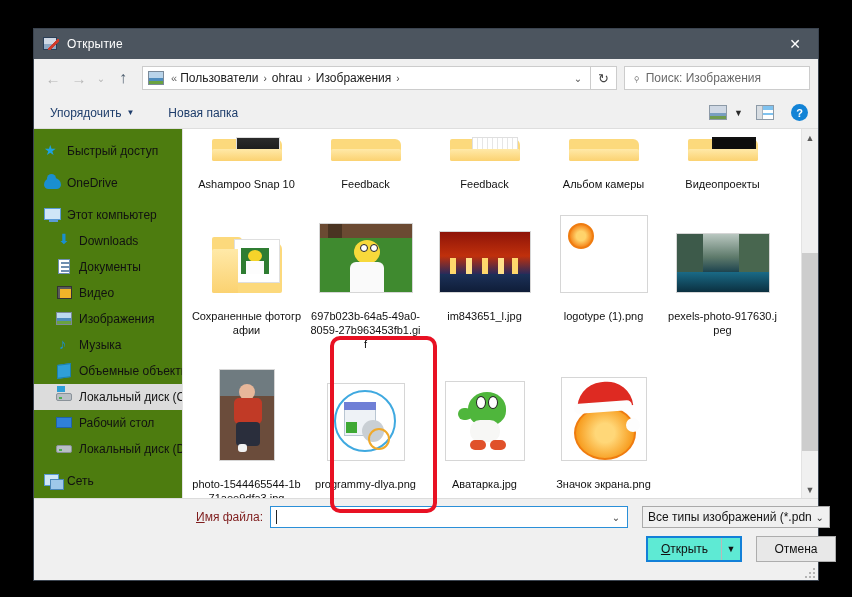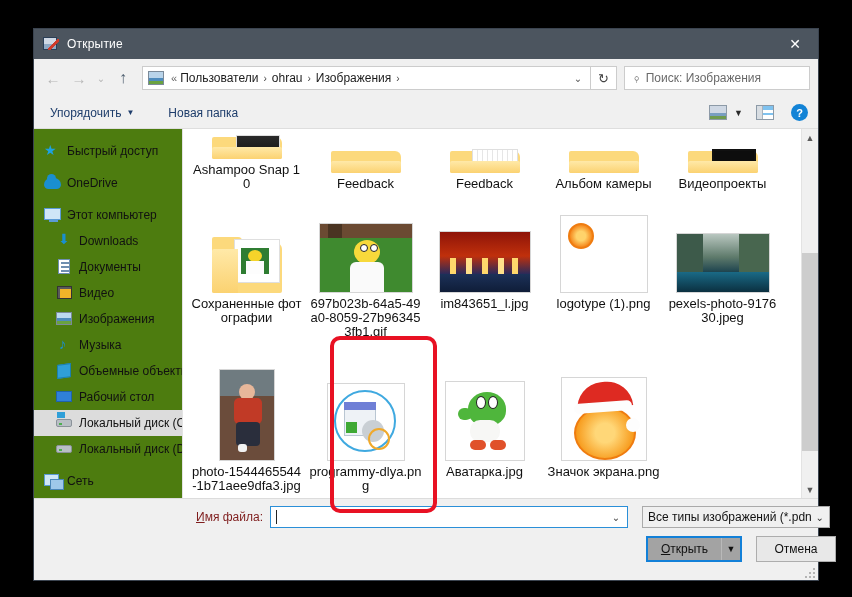--- a/index.html
+++ b/index.html
@@ -169,22 +169,22 @@
     display:flex; flex-wrap:wrap; align-content:flex-start;
   }
   .cell {
     width: 119px; height: 168px;
     display:flex; flex-direction:column; align-items:center;
     padding-top: 6px;
   }
   .cell.rowtop { height: 62px; padding-top:0; justify-content:flex-end; }
   .thumb { width: 96px; height: 96px; display:flex; align-items:flex-end; justify-content:center; }
   .cap {
-    font-size:13px; color:#111; text-align:center; line-height:14px;
-    width: 112px; margin-top: 4px; word-break: break-all;
+    font-size:11px; color:#111; text-align:center; line-height:14px;
+    width: 112px; margin-top: 16px; word-break: break-all;
   }
 
   
   .folder { width: 70px; height: 56px; position:relative; }
   .folder .back { position:absolute; left:0; bottom:0; width:70px; height:50px; background:#fcd97c; border-radius: 2px 6px 2px 2px;}
   .folder .tab  { position:absolute; left:0; top:0; width:30px; height:9px; background:#fcd97c; border-radius:2px 4px 0 0;}
   .folder .front{ position:absolute; left:0; bottom:0; width:70px; height:44px;
                   background: linear-gradient(#ffe9a8, #fbd271); border-radius: 2px 2px 2px 2px;}
   .folder .inner{ position:absolute; left:22px; bottom:10px; width:46px; height:44px; background:#fff; border:1px solid #dfdfdf; overflow:hidden;}
 
@@ -212,21 +212,21 @@
   .fn-drop { position:absolute; right:2px; top:2px; width:18px; height:17px;
     display:flex; align-items:center; justify-content:center; color:#444; font-size:10px;}
   .type-drop {
     position:absolute; left:608px; top:7px; width:188px; height:22px;
     background:#f0f0f0; border:1px solid #aaaaaa; display:flex; align-items:center;
     font-size:12px; color:#111; padding-left:5px; white-space:nowrap; overflow:hidden;
   }
   .type-drop .tcv { margin-left:auto; padding-right:5px; font-size:10px; color:#333;}
   .btn-open {
     position:absolute; left:612px; top:37px; width:96px; height:26px;
-    background:#a3a3a3; border:2px solid #1280d8; display:flex; align-items:center;
+    background:#5eead4; border:2px solid #1280d8; display:flex; align-items:center;
   }
   .btn-open .lbl { flex:1; text-align:center; font-size:12px; color:#111; }
   .btn-open .lbl u { text-decoration: underline; }
   .btn-open .split { width:1px; height:100%; background:#b9b9b9; }
   .btn-open .car { width:18px; text-align:center; font-size:9px; color:#111; }
   .btn-cancel {
     position:absolute; left:722px; top:37px; width:80px; height:26px;
     background:#e8e8e8; border:1px solid #adadad;
     display:flex; align-items:center; justify-content:center; font-size:12px; color:#111;
   }
@@ -344,31 +344,31 @@
         <div class="side-item indent">
           <span class="side-ico ico-music"></span>
           <span>Музыка</span>
         </div>
         <div class="side-item indent">
           <span class="side-ico">
               <i class="ico-3d"></i>
             </span>
           <span>Объемные объекты</span>
         </div>
-        <div class="side-item indent">
-          <span class="side-ico">
-              <i class="ico-desk"></i>
-            </span>
-          <span>Рабочий стол</span>
-        </div>
         <div class="side-item indent sel">
           <span class="side-ico ico-disk-win">
               <i class="ico-disk"></i>
             </span>
           <span>Локальный диск (C</span>
+        </div>
+        <div class="side-item indent">
+          <span class="side-ico">
+              <i class="ico-desk"></i>
+            </span>
+          <span>Рабочий стол</span>
         </div>
         <div class="side-item indent">
           <span class="side-ico">
               <i class="ico-disk"></i>
             </span>
           <span>Локальный диск (D</span>
         </div>
         <div class="side-gap"></div>
         <div class="side-item">
           <span class="side-ico">

